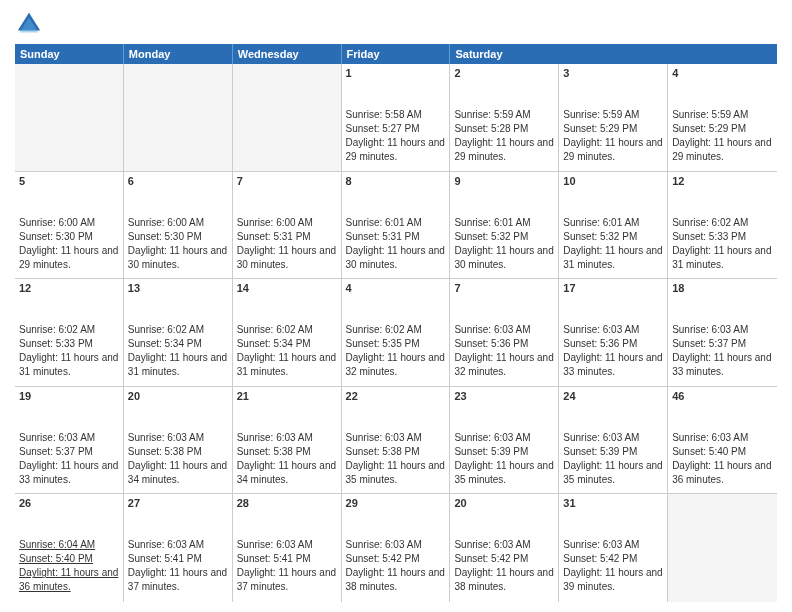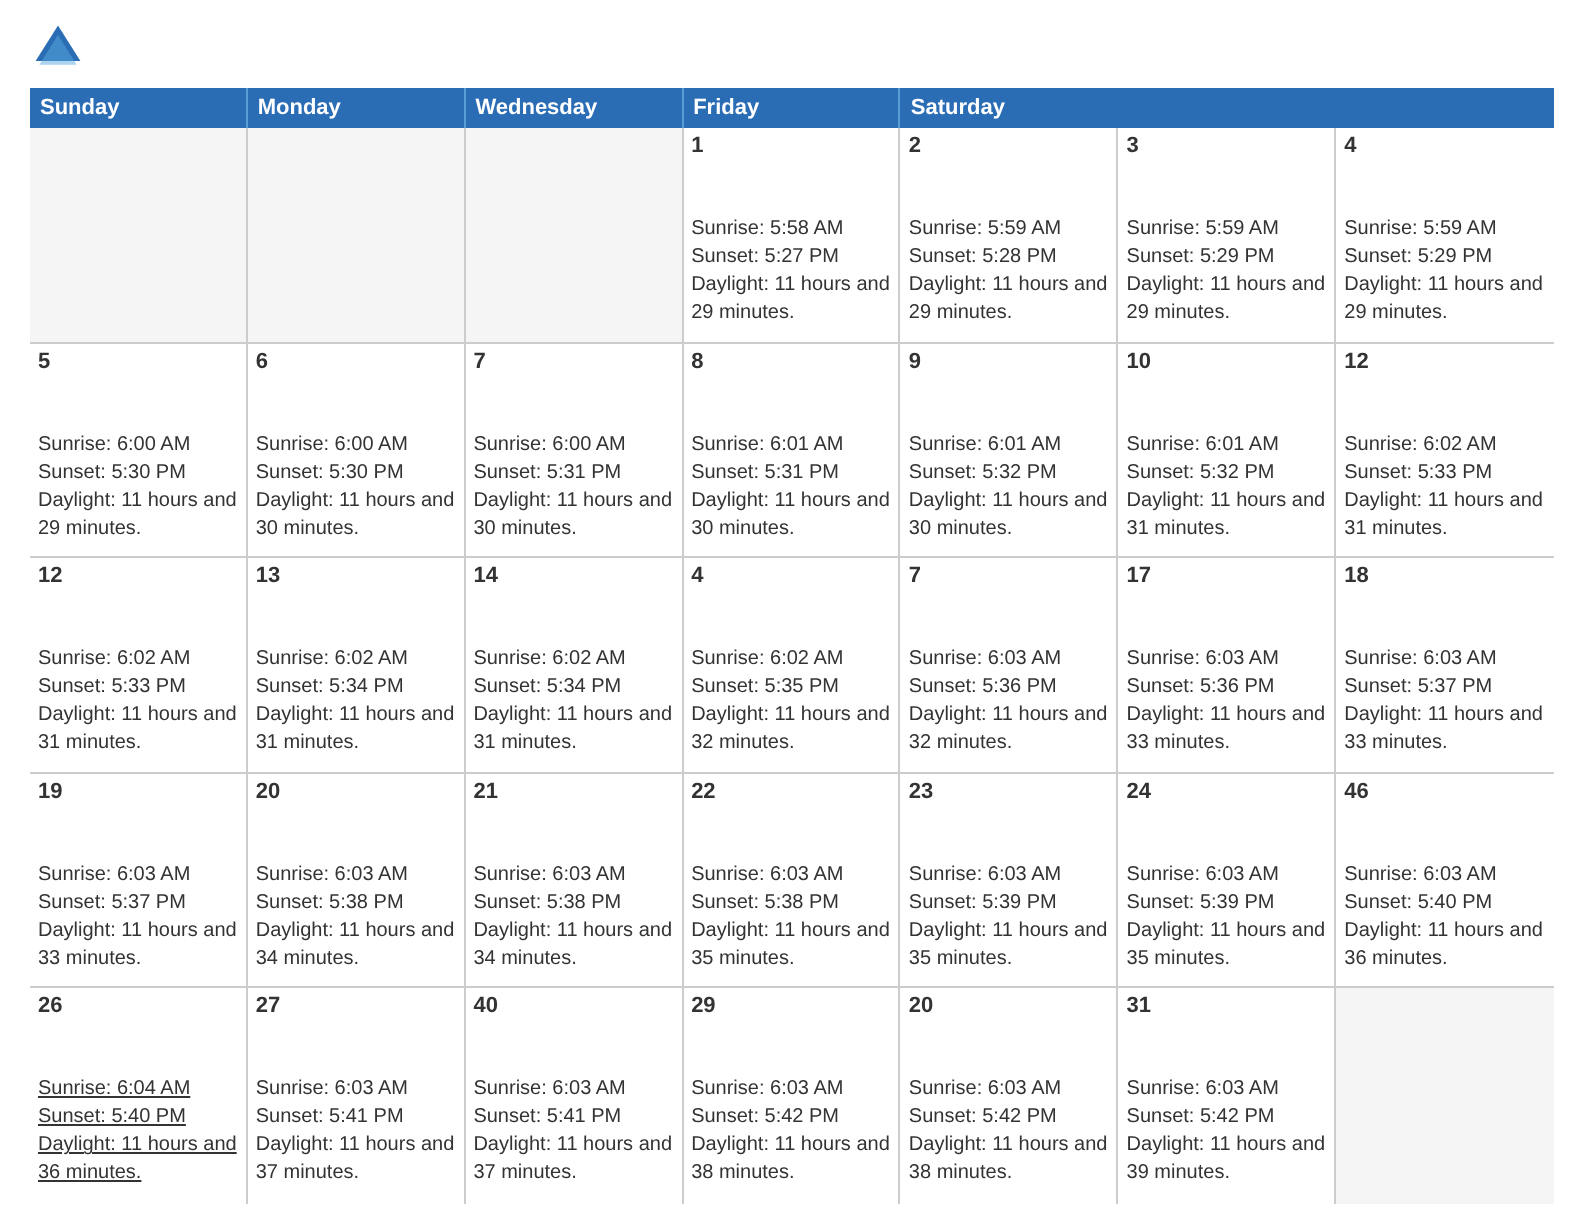--- a/index.html
+++ b/index.html
@@ -310,21 +310,21 @@
 Sunset: 5:40 PM
 Daylight: 11 hours and 36 minutes.</div>
           </div>
           <div class="cal-cell">
             <div class="day-num">27</div>
             <div class="day-info" style="white-space: pre-line;">Sunrise: 6:03 AM
 Sunset: 5:41 PM
 Daylight: 11 hours and 37 minutes.</div>
           </div>
           <div class="cal-cell">
-            <div class="day-num">40</div>
+            <div class="day-num">28</div>
             <div class="day-info" style="white-space: pre-line;">Sunrise: 6:03 AM
 Sunset: 5:41 PM
 Daylight: 11 hours and 37 minutes.</div>
           </div>
           <div class="cal-cell">
             <div class="day-num">29</div>
             <div class="day-info" style="white-space: pre-line;">Sunrise: 6:03 AM
 Sunset: 5:42 PM
 Daylight: 11 hours and 38 minutes.</div>
           </div>

